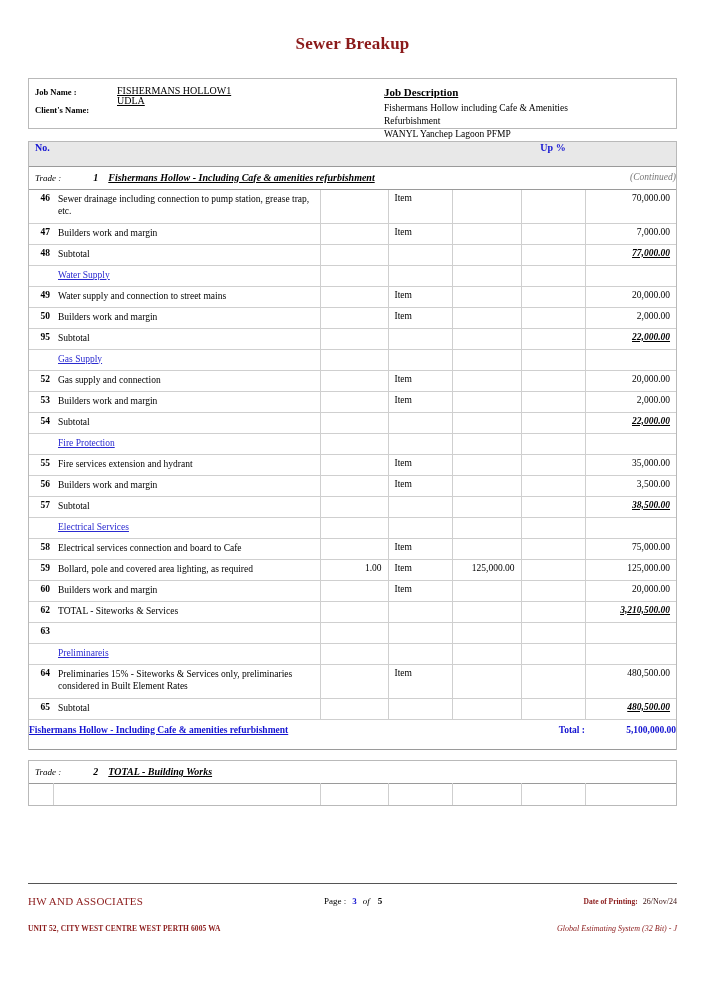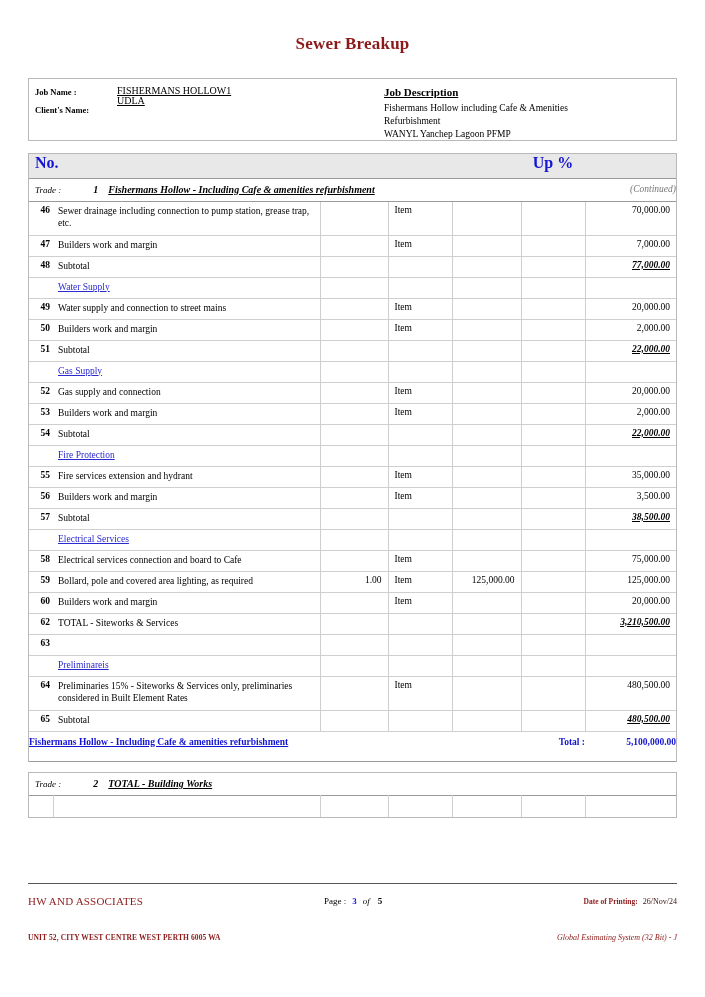--- a/index.html
+++ b/index.html
@@ -24,21 +24,21 @@
     font-size: 17px;
     letter-spacing: 0.2px;
     padding-top: 34px;
     padding-bottom: 0;
   }
 
   
   .jobinfo {
     margin: 24px 28px 0 28px;
     border: 1px solid #b9b9b9;
-    height: 63px;
+    height: 51px;
     position: relative;
     background: #ffffff;
   }
   .jobinfo .lbl {
     position: absolute;
     font-weight: bold;
     font-size: 8.5px;
   }
   .jobinfo .val {
     position: absolute;
@@ -96,21 +96,21 @@
     font-weight: bold;
     font-size: 10px;
     text-align: center;
     height: 25px;
     padding-top: 6px;
   }
   tr.hdr2 td {
     background: #e8e8e8;
     color: #1414d2;
     font-weight: bold;
-    font-size: 16px;
+    font-size: 10px;
     text-align: center;
     height: 24px;
     padding-bottom: 4px;
     border-bottom: 1px solid #9a9a9a;
   }
   tr.hdr td.h-item, tr.hdr2 td.h-no { text-align: left; padding-left: 6px; }
   tr.hdr td.h-amt { text-align: center; }
 
   
   tr.trade td {
@@ -347,21 +347,21 @@
         <tr class="row">
           <td class="no">50</td>
           <td class="desc">Builders work and margin</td>
           <td class="num"></td>
           <td class="unit">Item</td>
           <td class="num"></td>
           <td class="num"></td>
           <td class="num">2,000.00</td>
         </tr>
         <tr class="row">
-          <td class="no">51</td>
+          <td class="no">95</td>
           <td class="desc">Subtotal</td>
           <td class="num"></td>
           <td class="unit"></td>
           <td class="num"></td>
           <td class="num"></td>
           <td class="num"><span class="sub">22,000.00</span></td>
         </tr>
         <tr class="row">
           <td class="no"></td>
           <td class="desc"><span class="sect">Gas Supply</span></td>
@@ -561,17 +561,17 @@
 <div class="footer">
   <div class="foot-row">
     <span class="co-name">HW AND ASSOCIATES</span>
     <span class="pg">
       <span>Page :</span><span class="pnum">3</span><span class="of">of</span><span class="ptot">5</span>
     </span>
     <span class="dop">
       <b>Date of Printing:</b><span class="dv">26/Nov/24</span>
     </span>
   </div>
-  <div class="foot-row" style="margin-top:21px">
+  <div class="foot-row" style="margin-top:12px">
     <span class="co-addr">UNIT 52, CITY WEST CENTRE  WEST PERTH  6005 WA</span>
     <span class="ges">Global Estimating System (32 Bit)   - J</span>
   </div>
 </div>
 
 </body></html>

